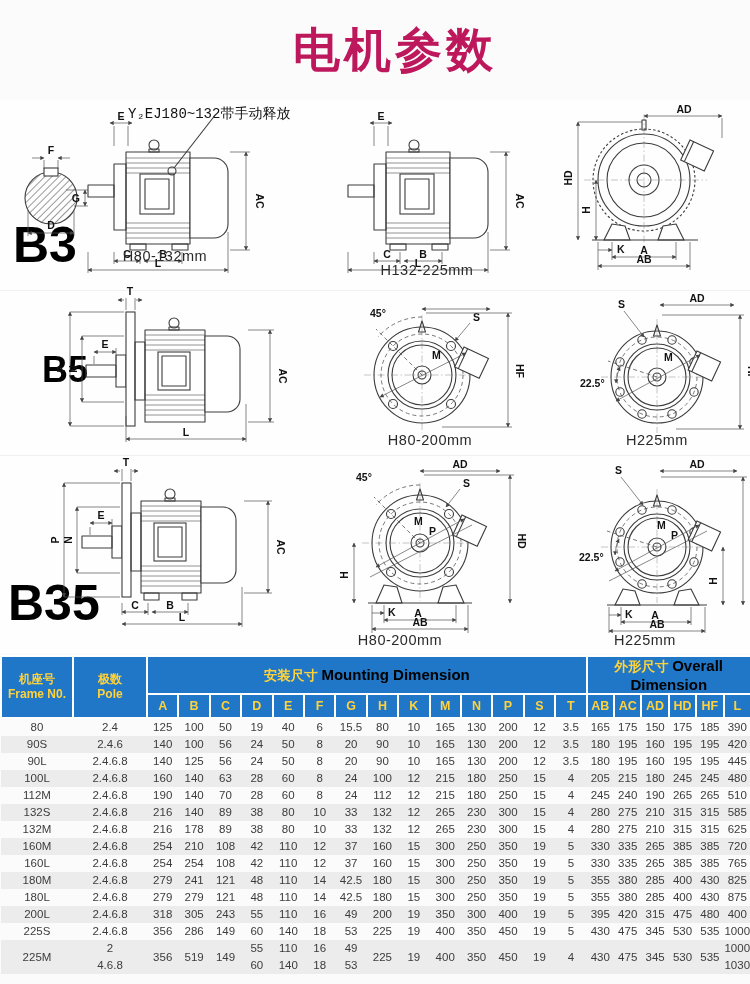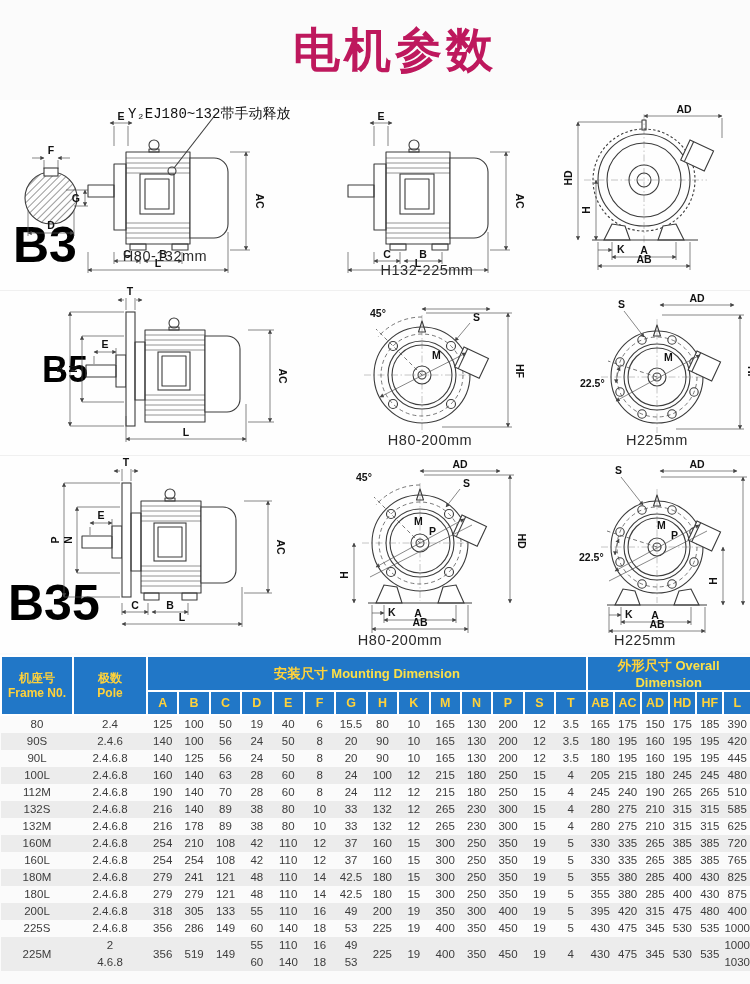--- a/index.html
+++ b/index.html
@@ -20,21 +20,21 @@
   svg .fin{fill:none;stroke:#3c3c3c;stroke-width:.55;}
   svg text{font:600 10.5px "Liberation Sans",sans-serif;fill:#111;}
   .seclabel{position:absolute;font-weight:800;font-size:50px;color:#000;line-height:1;}
   .cap{position:absolute;font-size:14.5px;color:#2a2a2a;text-align:center;letter-spacing:.5px;}
   .note{position:absolute;font-size:14px;color:#111;font-family:Liberation Mono, monospace;}
   
   table.dims{width:750px;border-collapse:collapse;table-layout:fixed;margin-top:2px;}
   table.dims th{background:#2177c7;border:2px solid #fff;padding:0;font-weight:700;}
   th.grp{height:26px;font-size:13px;}
   th.grp .zh{color:#ffd23a;font-size:13.5px;}
-  th.grp .en{color:#fde047;font-size:13px;}
+  th.grp .en{color:#000000;font-size:15px;}
   th.dbl{font-size:12px;color:#ffd23a;line-height:1.25;}
   th.lt{height:22px;color:#ffd23a;font-size:12.5px;}
   table.dims td{text-align:center;color:#3c3c3c;font-size:11.5px;height:17px;padding:0;
                 border:none;background:transparent;line-height:17px;}
   tr.alt td{background:#ececec;}
   tr.tall td{height:34px;}
   td .sp{display:block;line-height:17px;height:17px;}
 </style>
 </head>
 <body>
@@ -782,21 +782,21 @@
           <td>285</td>
           <td>400</td>
           <td>430</td>
           <td>875</td>
         </tr>
         <tr class="alt">
           <td>200L</td>
           <td>2.4.6.8</td>
           <td>318</td>
           <td>305</td>
-          <td>133</td>
+          <td>243</td>
           <td>55</td>
           <td>110</td>
           <td>16</td>
           <td>49</td>
           <td>200</td>
           <td>19</td>
           <td>350</td>
           <td>300</td>
           <td>400</td>
           <td>19</td>

